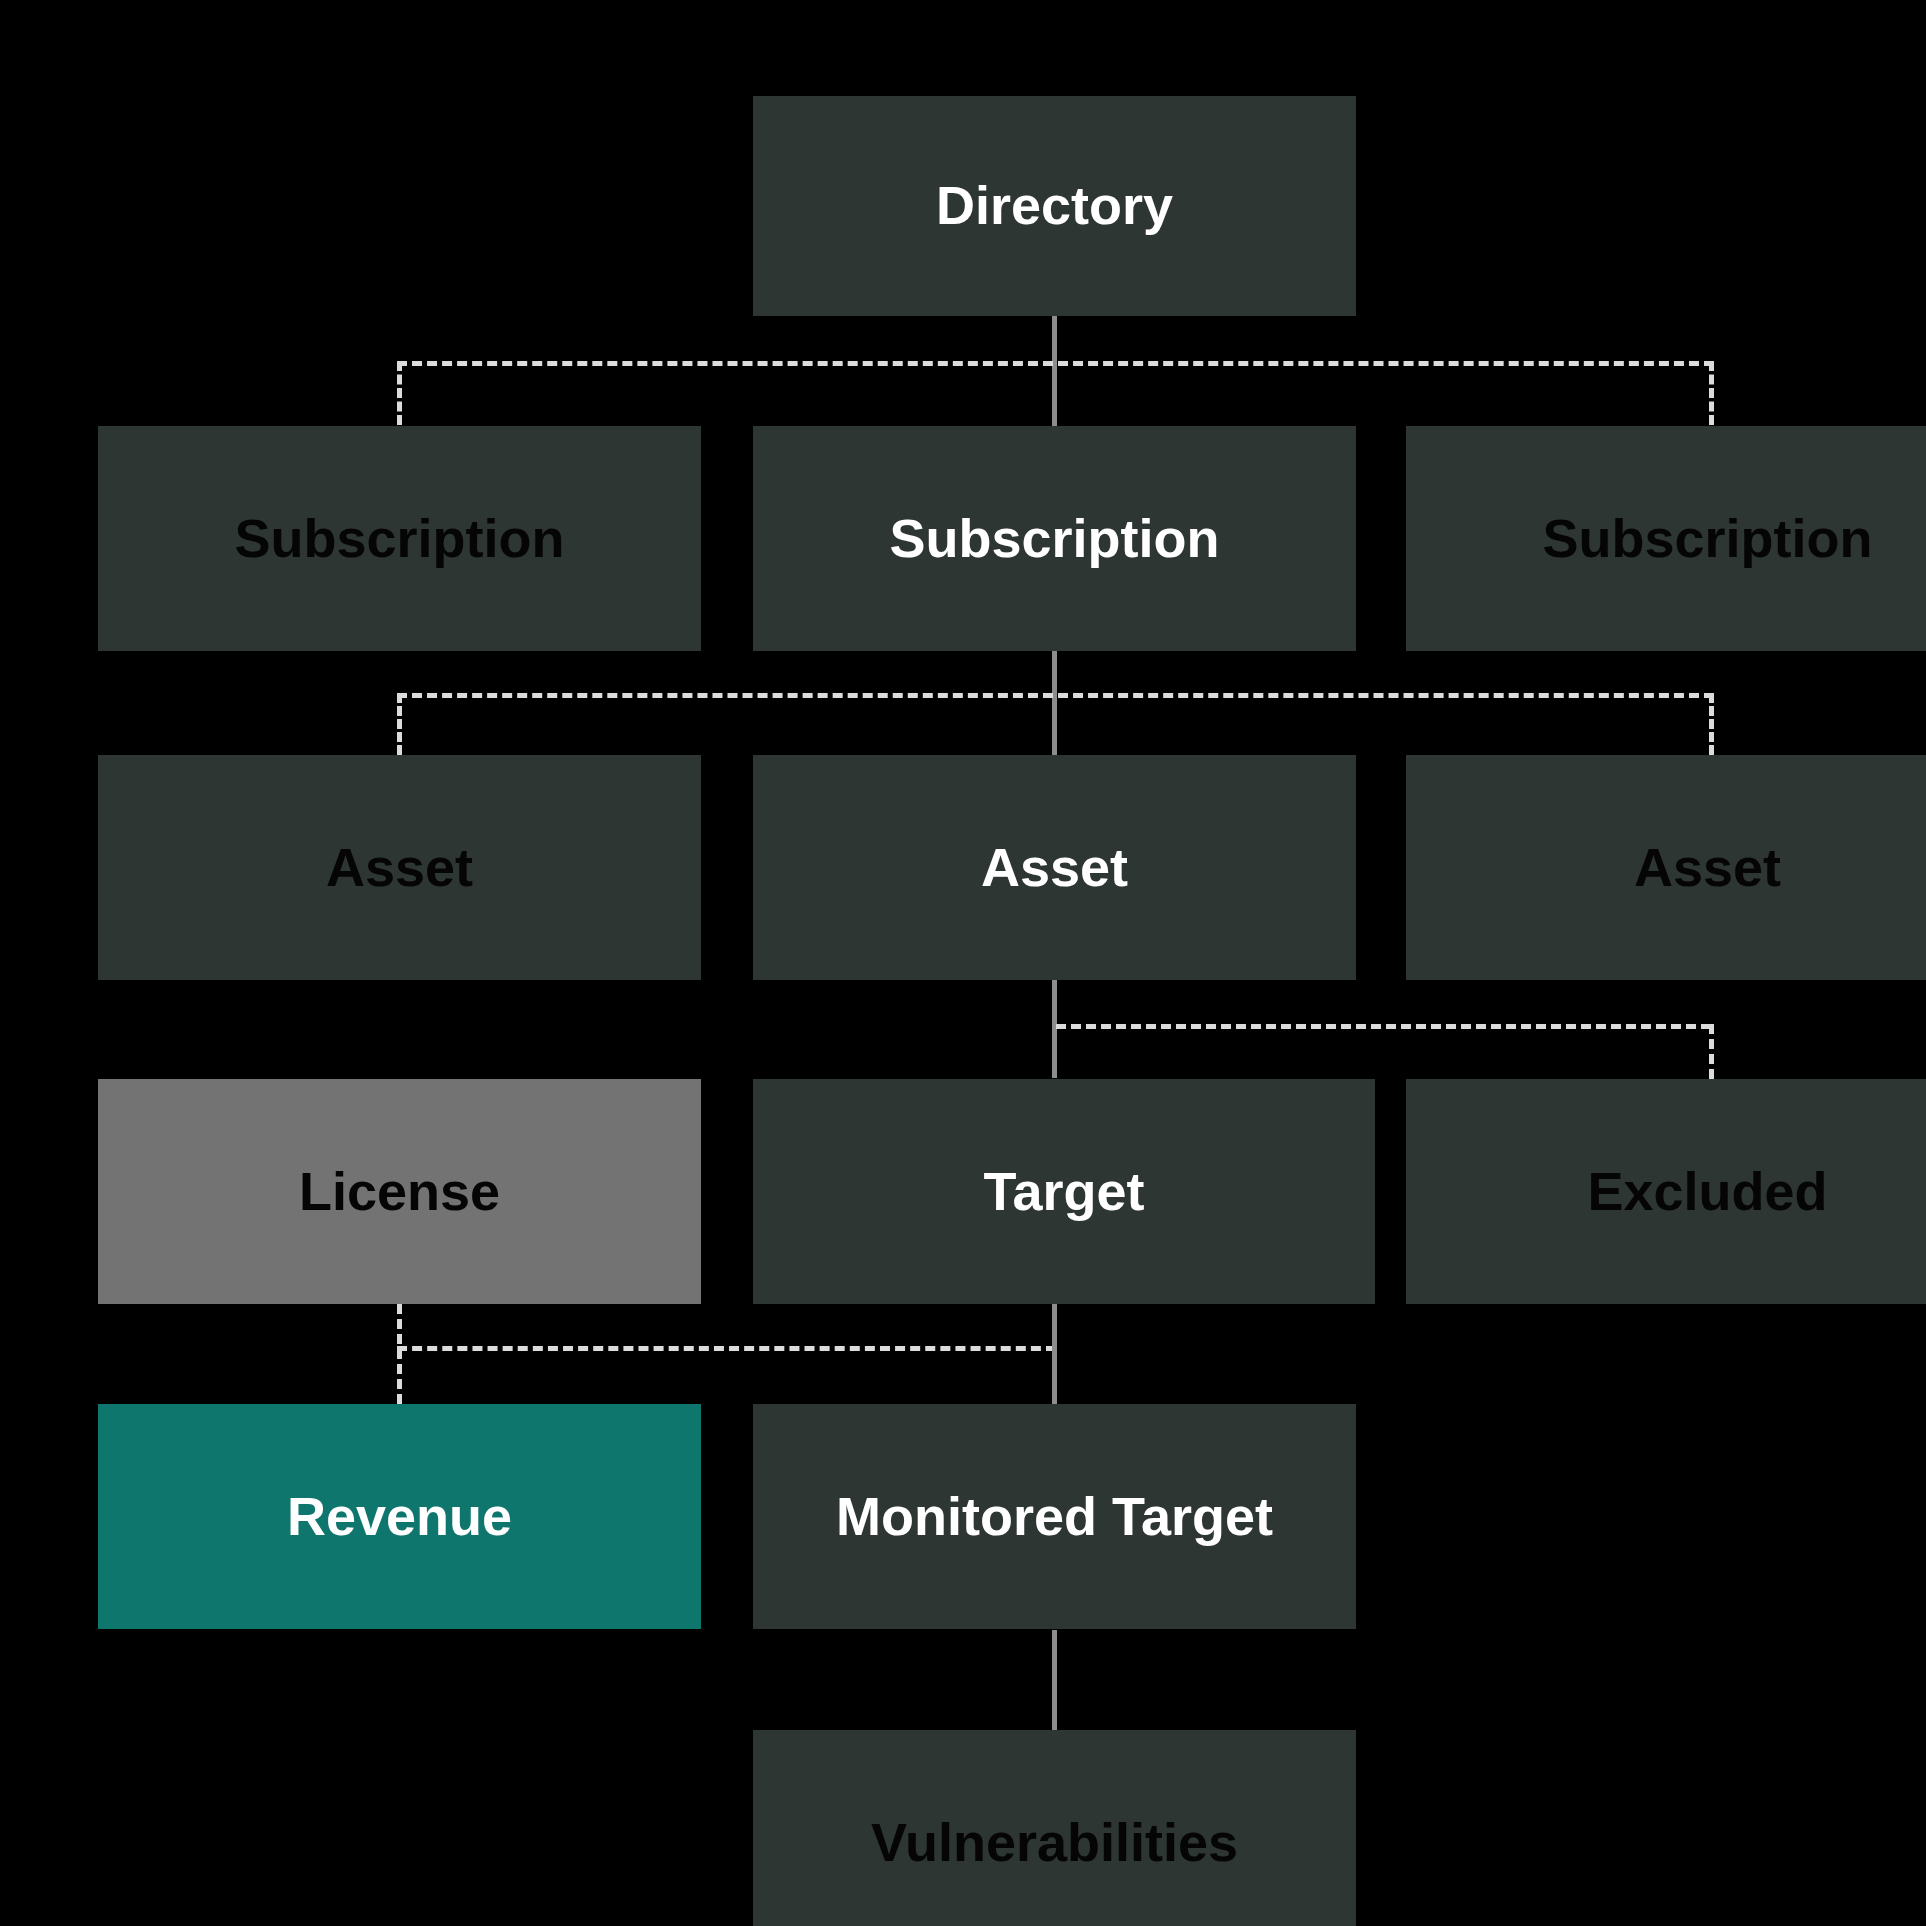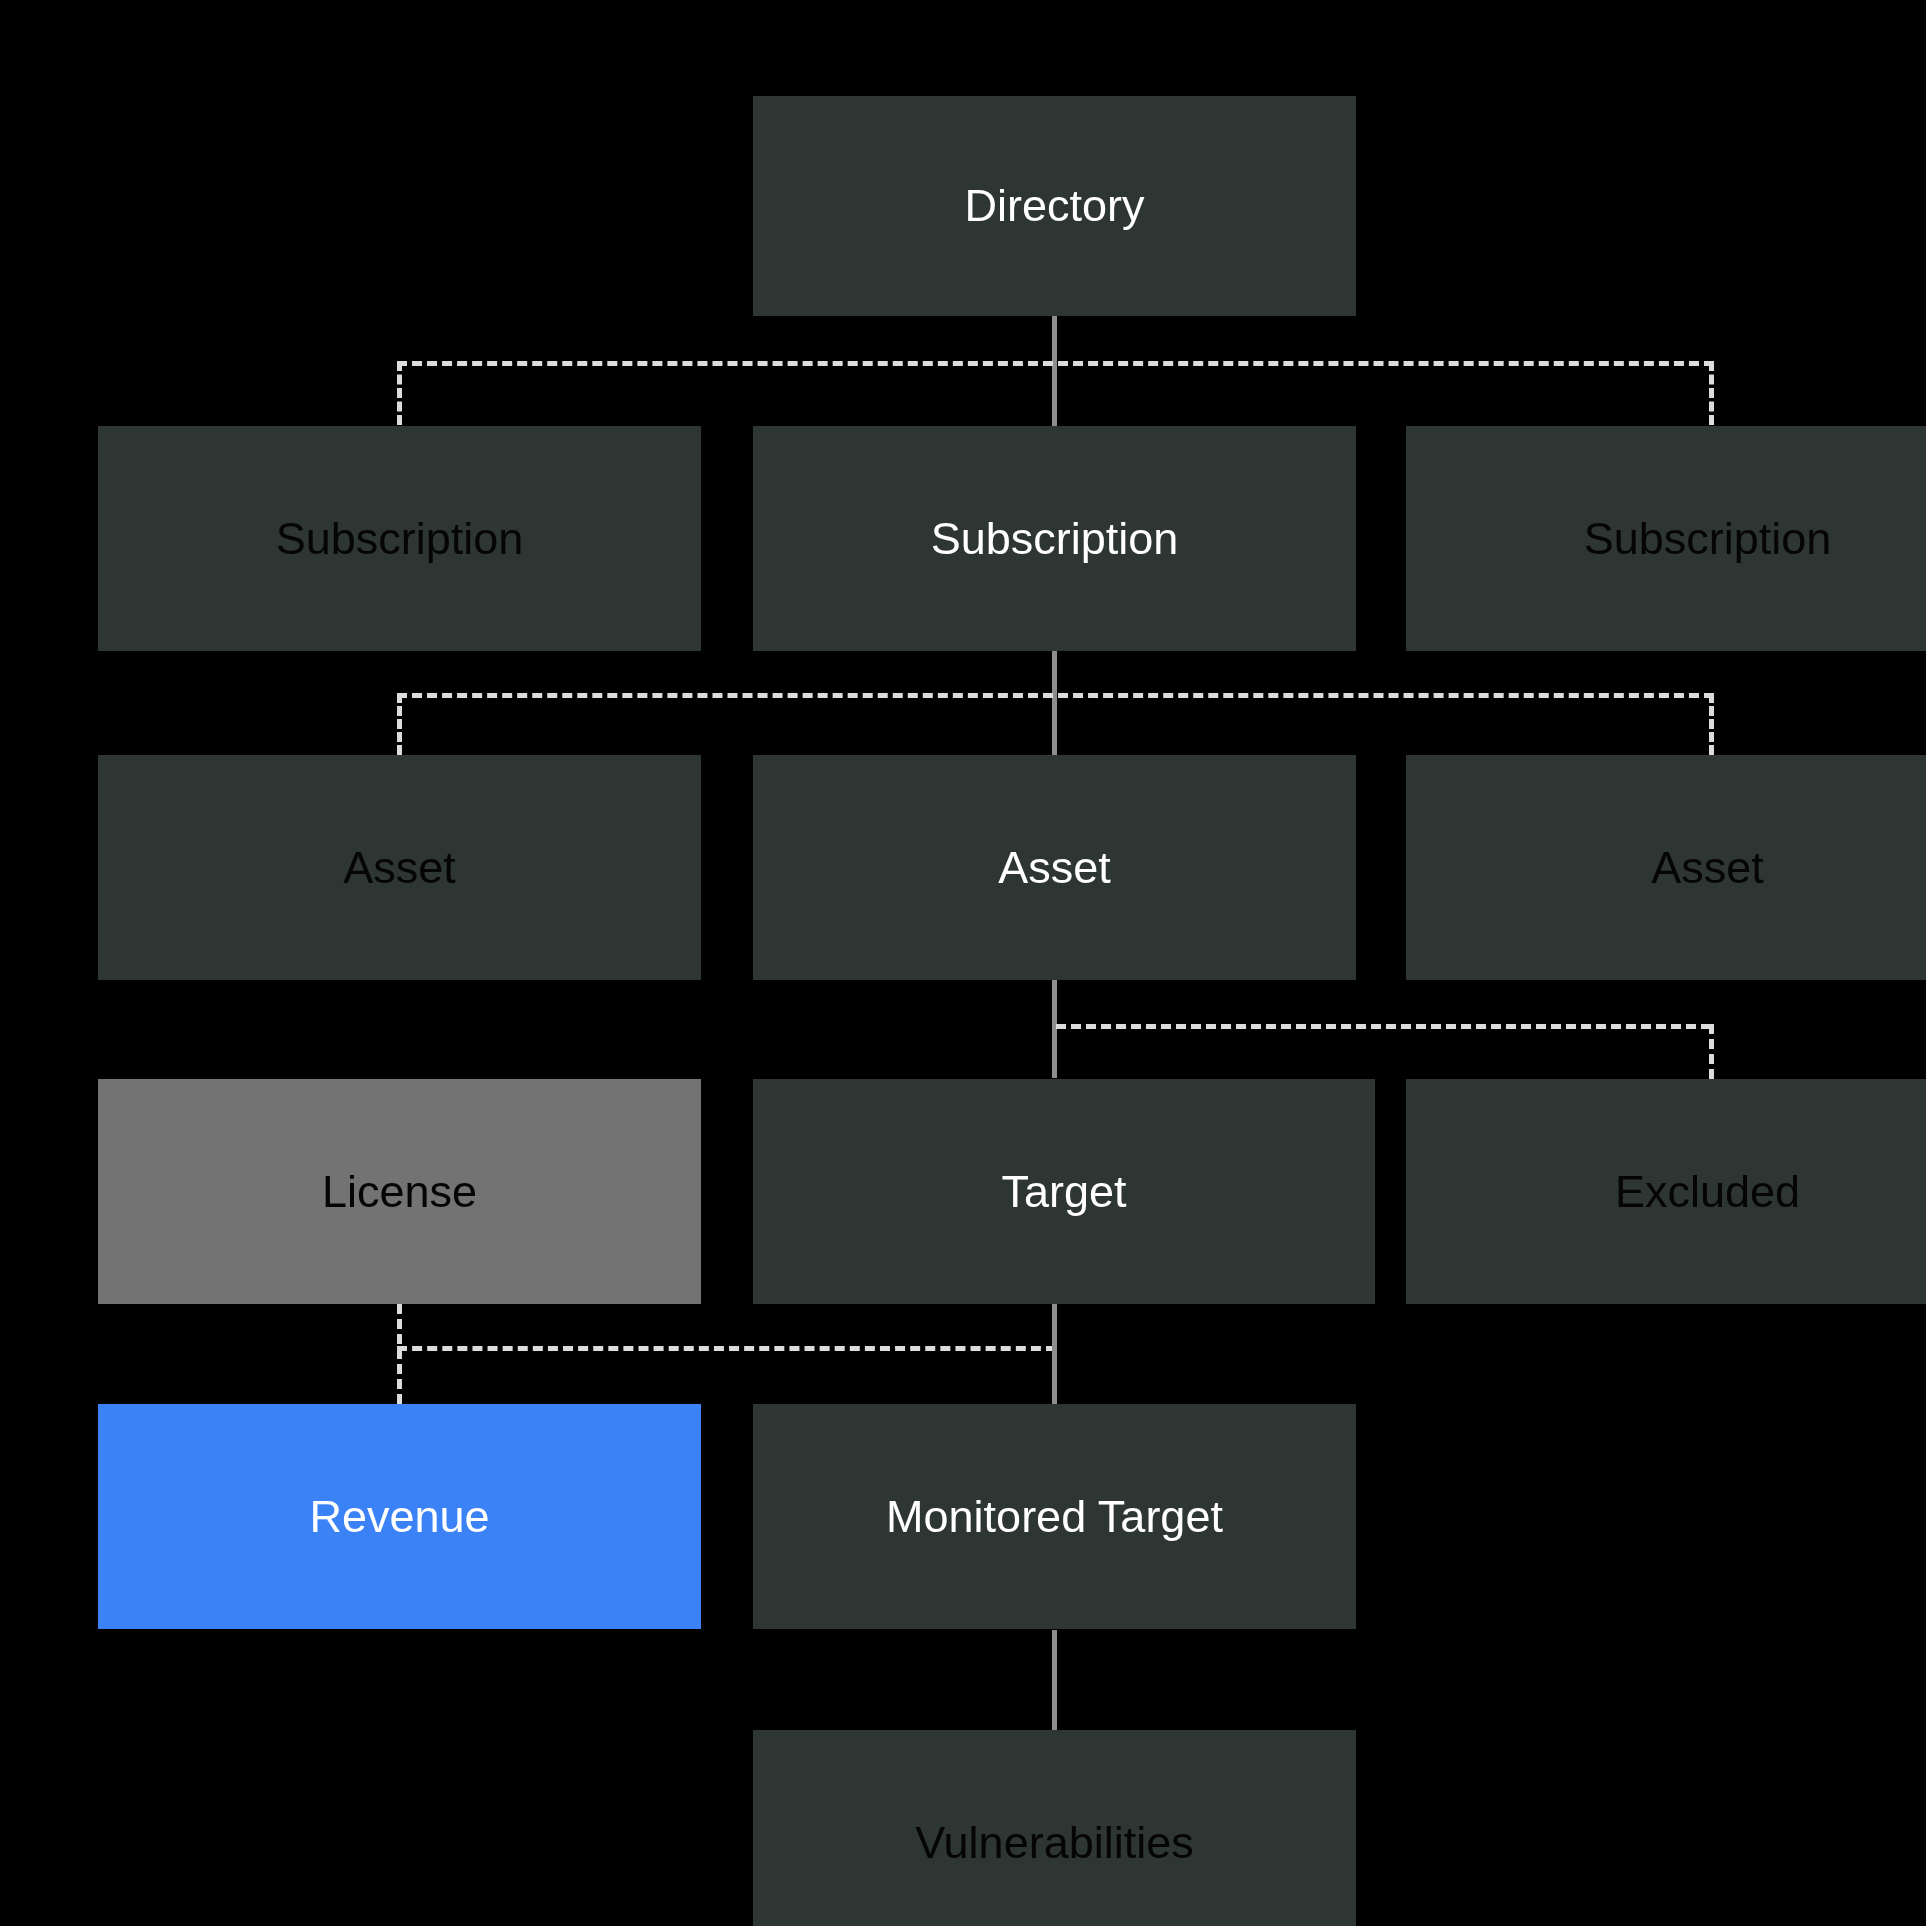--- a/index.html
+++ b/index.html
@@ -7,26 +7,26 @@
        font-family:"Liberation Sans","DejaVu Sans",sans-serif;}
   #stage{position:relative;width:2108px;height:2054px;background:#000000;}
 
   .node{position:absolute;display:flex;align-items:center;justify-content:center;
         text-align:center;line-height:1.1;box-sizing:border-box;}
   .node .lbl{display:block;width:100%;padding:0 7.7px;}
 
   
   .tone-dark{background:#2e3634;}
   .tone-light{background:#737373;}
-  .tone-red{background:#3b82f6;}
+  .tone-red{background:#0f766e;}
 
   .txt-white{color:#ffffff;}
   .txt-black{color:#050505;}
 
-  .f-big{font-size:45px;font-weight:400;}
+  .f-big{font-size:54px;font-weight:700;}
 
   
   .vline{position:absolute;background:#8d8d8d;}
   .dline-h{position:absolute;height:0;border-top:5px dashed #dcdcdc;}
   .dline-v{position:absolute;width:0;border-left:5px dashed #dcdcdc;}
 </style>
 </head>
 <body>
 
 <div id="stage">

